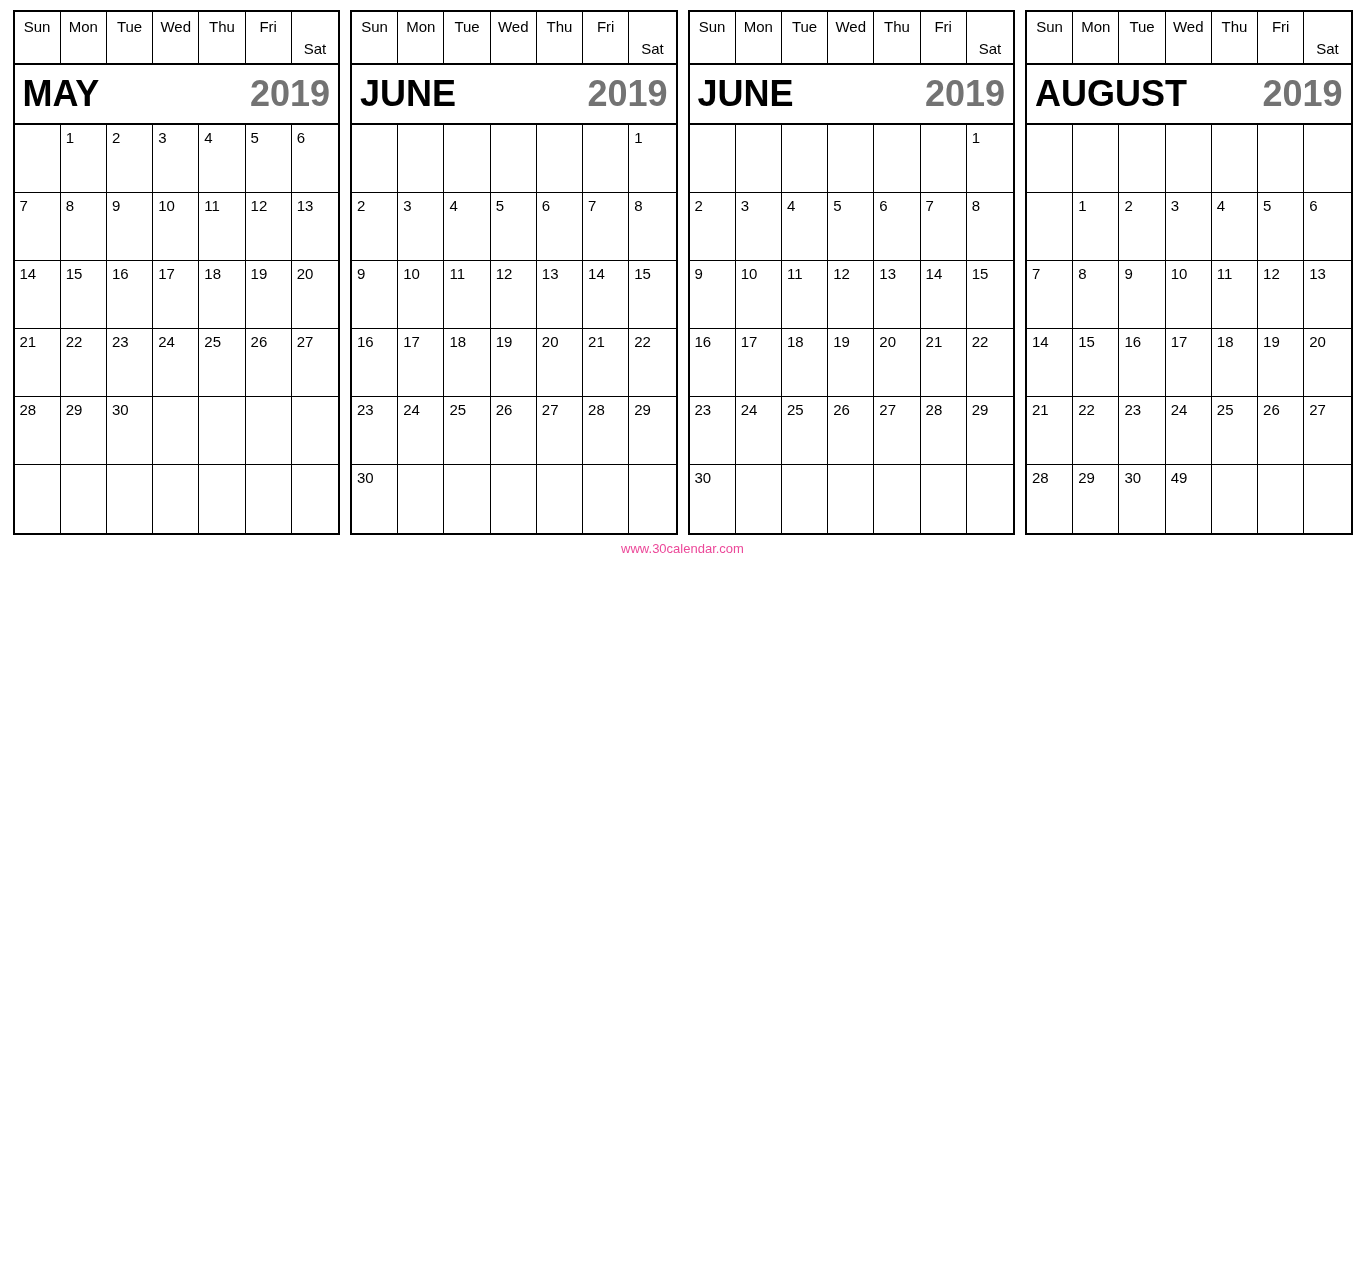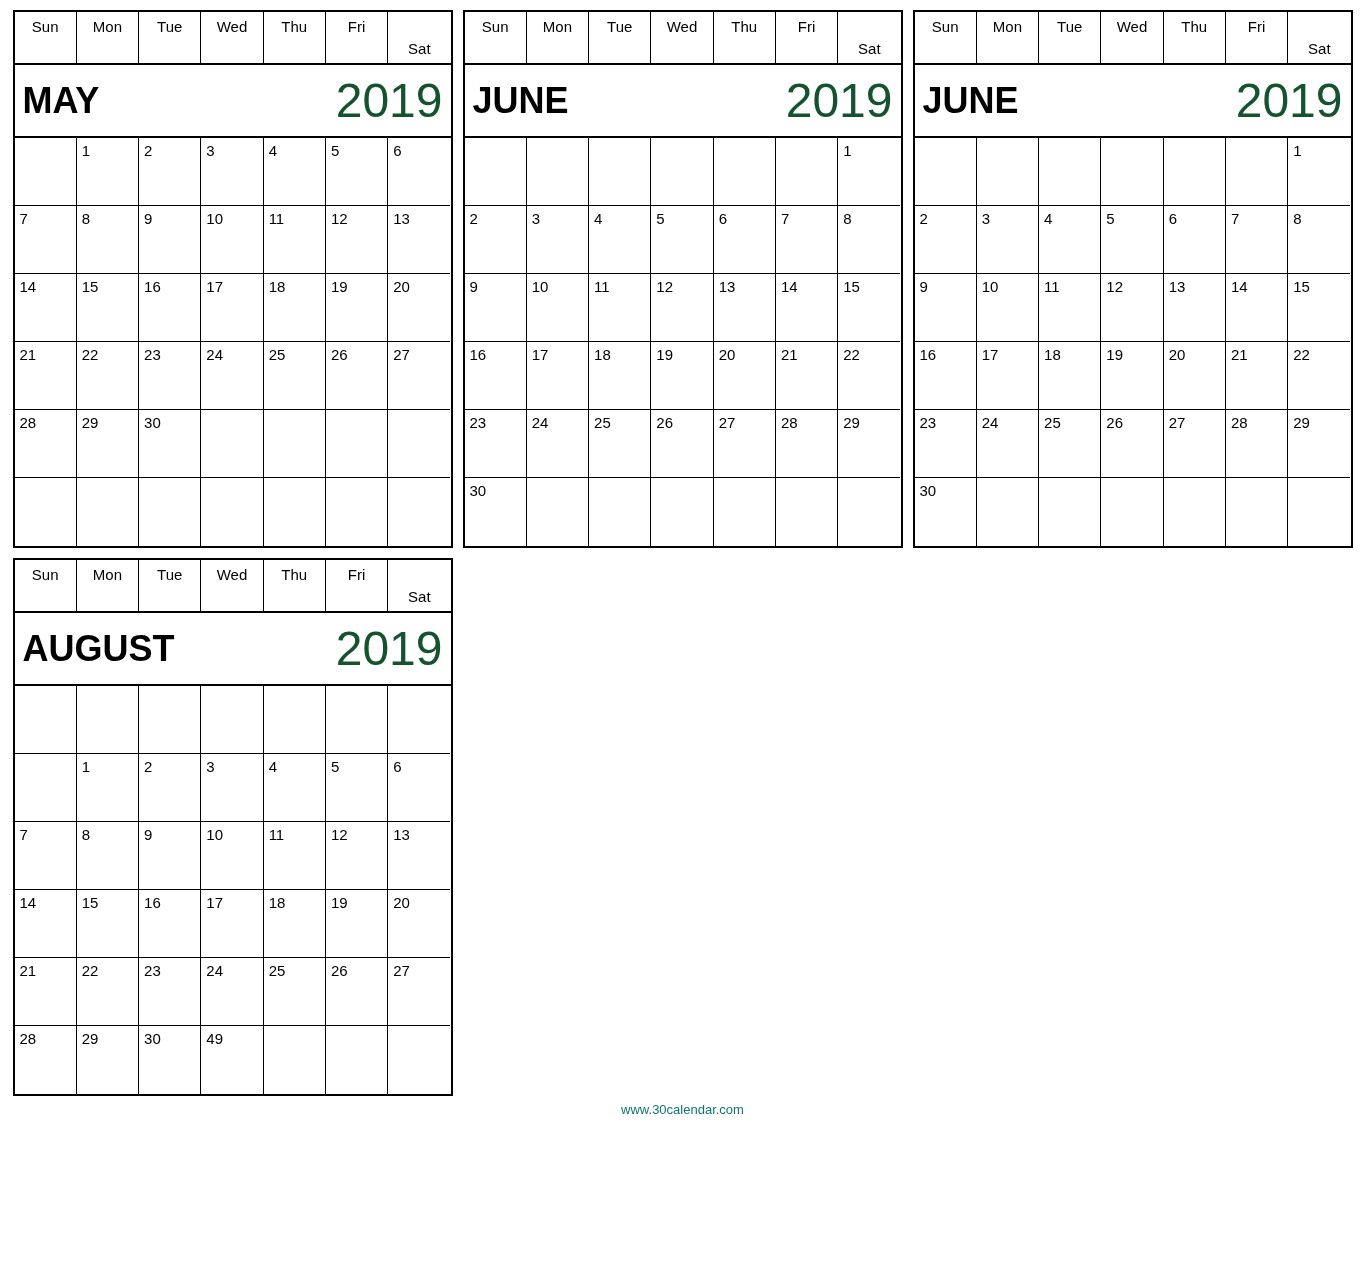--- a/index.html
+++ b/index.html
@@ -6,21 +6,21 @@
     body {
       background: #fff;
       font-family: Arial, sans-serif;
       display: flex;
       flex-direction: column;
       align-items: center;
       padding: 10px;
     }
     .calendars-grid {
       display: grid;
-      grid-template-columns: 1fr 1fr 1fr;
+      grid-template-columns: 1fr 1fr 1fr 1fr;
       gap: 10px;
       width: 1340px;
     }
     .calendar {
       border: 2px solid #000;
       display: flex;
       flex-direction: column;
     }
     .day-headers {
       display: grid;
@@ -42,23 +42,23 @@
       align-items: center;
       padding: 8px 8px;
       border-bottom: 2px solid #000;
     }
     .month-name {
       font-size: 36px;
       font-weight: 700;
       color: #000;
     }
     .month-year {
-      font-size: 48px;
-      font-weight: 400;
-      color: #14532d;
+      font-size: 36px;
+      font-weight: 700;
+      color: #737373;
     }
     .calendar-grid {
       display: grid;
       grid-template-columns: repeat(7, 1fr);
       flex: 1;
     }
     .cal-cell {
       border-right: 1px solid #000;
       border-bottom: 1px solid #000;
       min-height: 68px;
@@ -70,21 +70,21 @@
     }
     .cal-cell:nth-child(7n) {
       border-right: none;
     }
     .cal-cell.last-row {
       border-bottom: none;
     }
     .footer {
       text-align: center;
       font-size: 13px;
-      color: #0f766e;
+      color: #ec4899;
       margin-top: 6px;
       padding-bottom: 4px;
     }
   </style>
 </head>
 <body>
 
 <div class="calendars-grid">
 <div class="calendar">
       <div class="day-headers">

